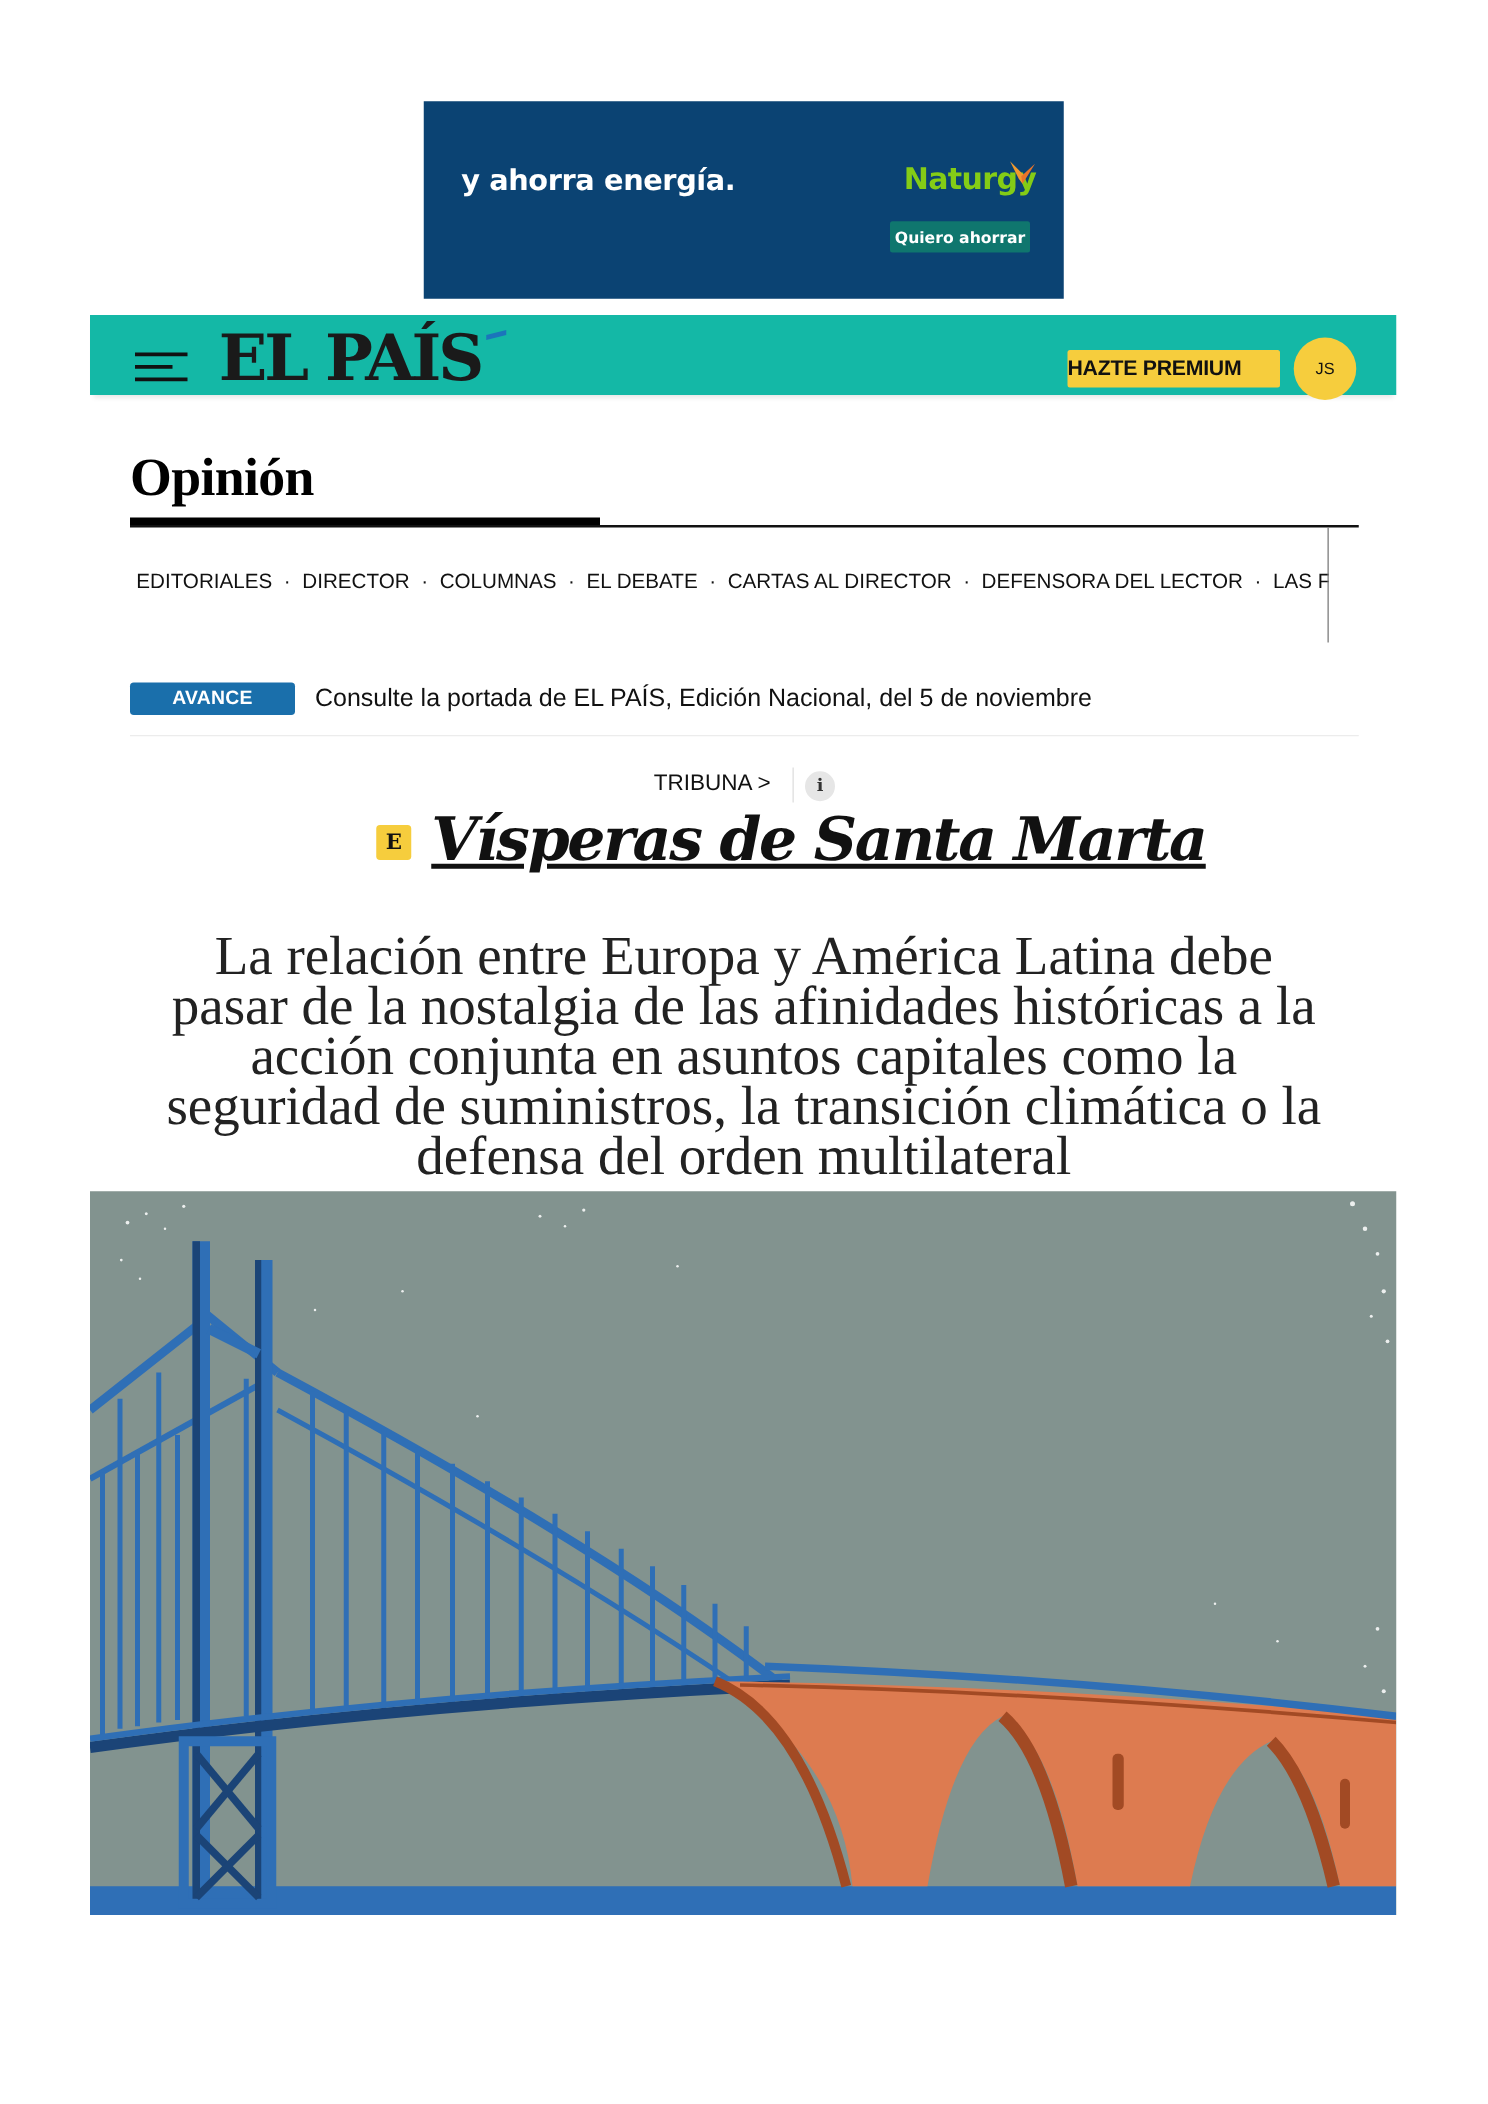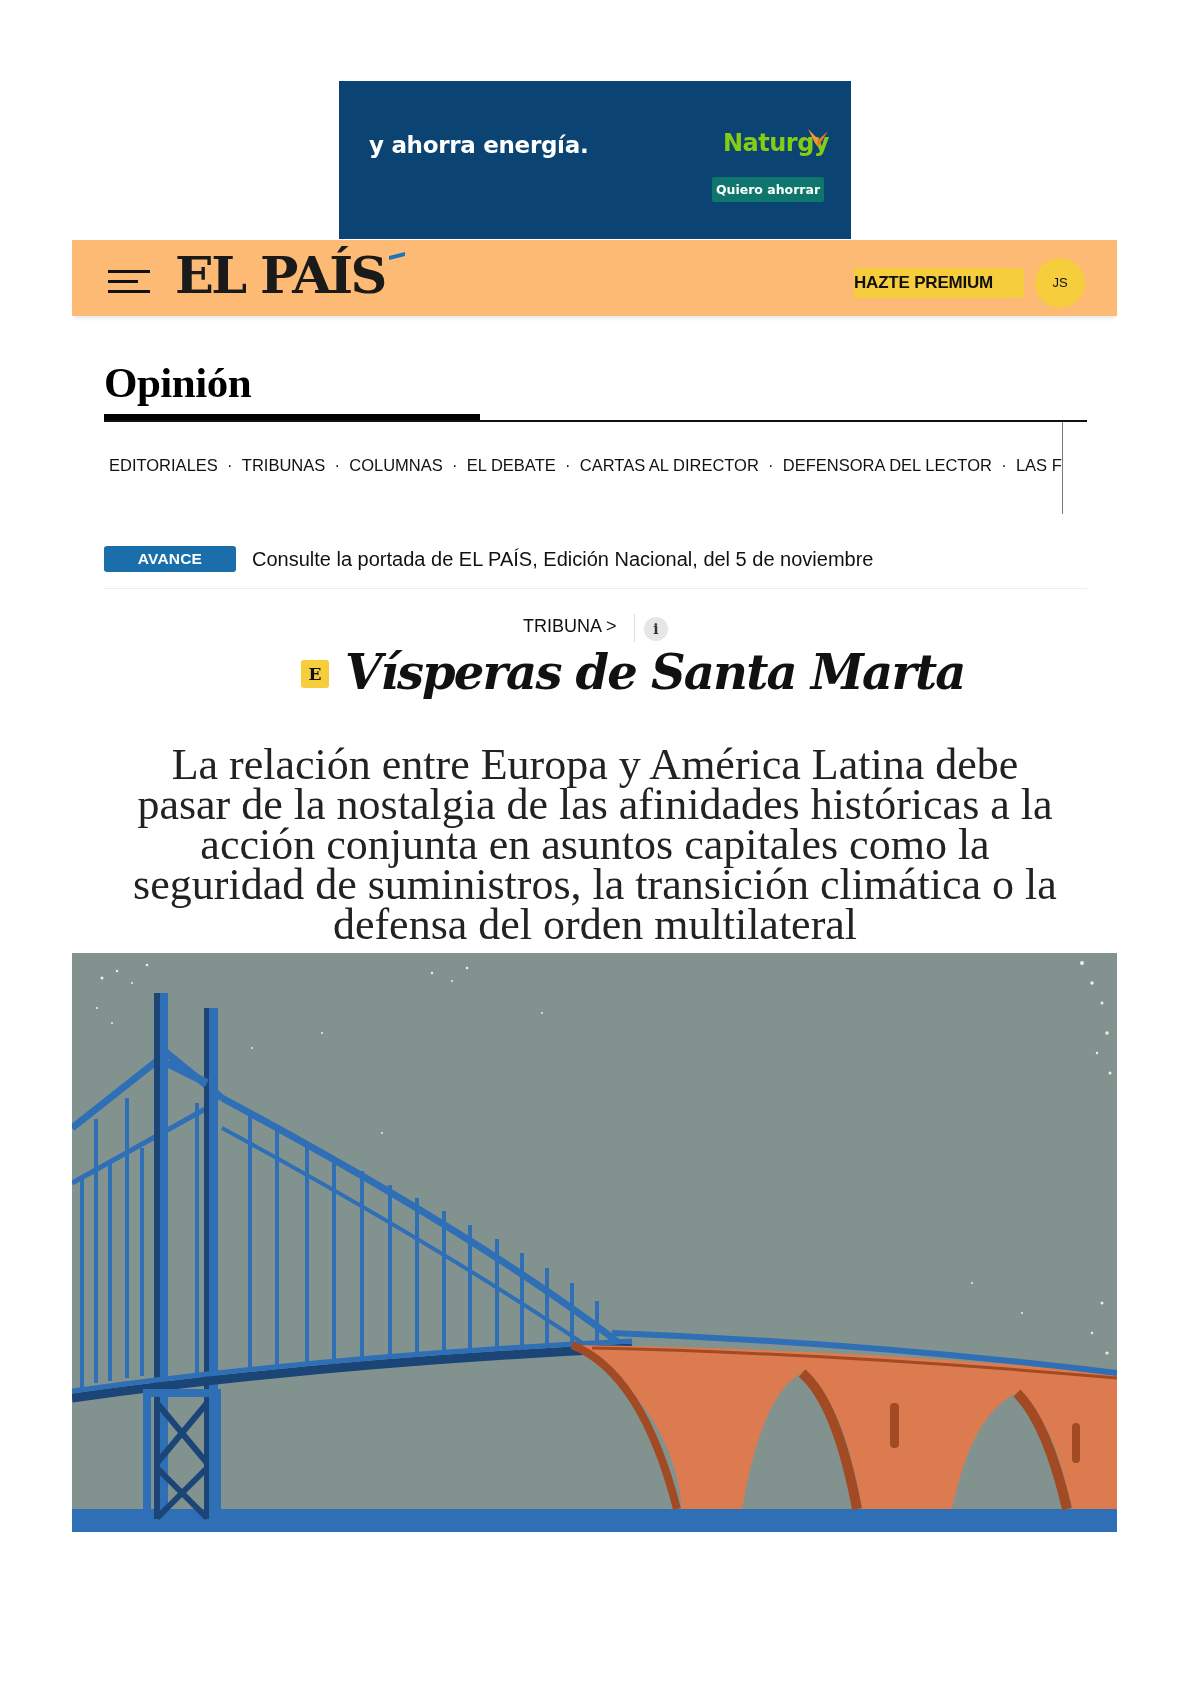--- a/index.html
+++ b/index.html
@@ -7,21 +7,21 @@
   body { position: relative; font-family: "Liberation Sans", sans-serif; color: #111; }
 
   
   .ad { position: absolute; left: 339px; top: 81px; width: 512px; height: 158px; background: #0b4373; cursor: pointer; }
   .ad .ad-text { position: absolute; left: 30px; top: 48px; color: #fff; font-family: "DejaVu Sans", sans-serif; font-weight: bold; font-size: 23px; line-height: 32px; letter-spacing: -0.3px; }
   .ad .brand { position: absolute; left: 384px; top: 48px; color: #84cc16; font-family: "DejaVu Sans", sans-serif; font-weight: bold; font-size: 24px; letter-spacing: -0.5px; }
   .ad .brand-mark { position: absolute; left: 467px; top: 46px; width: 24px; height: 22px; }
   .ad .cta { position: absolute; left: 373px; top: 96px; width: 112px; height: 25px; background: #0f766e; color: #fff; font-family: "DejaVu Sans", sans-serif; font-weight: bold; font-size: 12.5px; line-height: 25px; text-align: center; border-radius: 2px; }
 
   
-  .header { position: absolute; left: 72px; top: 240px; width: 1045px; height: 76px; background: #fdba74; box-shadow: 0 4px 4px -2px rgba(0,0,0,0.10); }
+  .header { position: absolute; left: 72px; top: 252px; width: 1045px; height: 64px; background: #14b8a6; box-shadow: 0 4px 4px -2px rgba(0,0,0,0.10); }
   .menu-btn { position: absolute; left: 36px; top: 30px; width: 42px; height: 24px; cursor: pointer; }
   .menu-btn span { position: absolute; left: 0; height: 2.5px; background: #111; }
   .logo { position: absolute; left: 103px; top: 10px; font-family: "DejaVu Serif", serif; font-weight: bold; font-size: 51px; letter-spacing: -2.5px; color: #1a1a1a; line-height: 1; }
   .logo .accent { position: absolute; left: 214px; top: 4px; width: 16px; height: 4px; background: #1b75bb; transform: skewY(-14deg); }
   .premium { position: absolute; left: 782px; top: 28px; width: 170px; height: 30px; background: #f6cd3d; border-radius: 2px; font-family: "Liberation Sans", sans-serif; font-weight: bold; font-size: 17px; line-height: 30px; text-align: left; color: #111; cursor: pointer; letter-spacing: -0.2px; }
   .avatar { position: absolute; left: 963px; top: 18px; width: 50px; height: 50px; border-radius: 50%; background: #f6cd3d; font-size: 13px; line-height: 50px; text-align: center; color: #111; cursor: pointer; }
 
   
   .section-title { position: absolute; left: 104px; top: 358px; font-family: "Liberation Serif", serif; font-weight: bold; font-size: 43px; letter-spacing: -0.5px; color: #000; }
   .section-bar { position: absolute; left: 104px; top: 414px; width: 376px; height: 6px; background: #000; }
@@ -34,21 +34,21 @@
   
   .avance-badge { position: absolute; left: 104px; top: 546px; width: 132px; height: 26px; background: #1a6fab; border-radius: 3px; color: #fff; font-weight: bold; font-size: 15.5px; line-height: 26px; text-align: center; letter-spacing: 0.2px; }
   .avance-link { position: absolute; left: 252px; top: 545px; font-size: 20px; line-height: 28px; color: #111; text-decoration: none; cursor: pointer; }
   .avance-line { position: absolute; left: 104px; top: 588px; width: 983px; height: 1px; background: #ececec; }
 
   
   .kicker { position: absolute; left: 523px; top: 616px; font-size: 18px; color: #111; text-decoration: none; cursor: pointer; }
   .kicker-sep { position: absolute; left: 634px; top: 614px; width: 1px; height: 28px; background: #ddd; }
   .info-btn { position: absolute; left: 644px; top: 617px; width: 24px; height: 24px; border-radius: 50%; background: #e6e6e6; font-family: "DejaVu Serif", serif; font-size: 14px; font-weight: bold; line-height: 24px; text-align: center; color: #333; cursor: pointer; }
   .e-badge { position: absolute; left: 301px; top: 660px; width: 28px; height: 28px; background: #f6cd3d; border-radius: 3px; font-family: "DejaVu Serif", serif; font-weight: bold; font-size: 17px; line-height: 28px; text-align: center; color: #111; }
-  .headline { position: absolute; left: 345px; top: 644px; font-family: "DejaVu Serif", serif; font-style: italic; font-weight: bold; font-size: 48px; letter-spacing: -1.8px; color: #111; white-space: nowrap; }
+  .headline { position: absolute; left: 345px; top: 644px; font-family: "DejaVu Serif", serif; font-style: italic; font-weight: bold; font-size: 48px; letter-spacing: -1.8px; color: #111; white-space: nowrap; text-decoration: underline; }
   .standfirst { position: absolute; left: 120px; top: 745px; width: 950px; font-family: "Liberation Serif", serif; font-size: 44px; line-height: 40px; text-align: center; color: #222; }
 
   
   .illustration { position: absolute; left: 72px; top: 953px; width: 1045px; height: 579px; background: #82938f; overflow: hidden; }
   .illustration svg { display: block; }
 </style>
 </head>
 <body>
 
 <div class="ad">
@@ -75,21 +75,21 @@
   </div>
   <div class="premium">HAZTE PREMIUM</div>
   <div class="avatar">JS</div>
 </div>
 
 <div class="section-title">Opinión</div>
 <div class="section-bar"></div>
 <div class="section-line"></div>
 
 <nav class="subnav">
-  <a>EDITORIALES</a><span class="dot">·</span><a>TRIBUNAS</a><span class="dot">·</span><a>COLUMNAS</a><span class="dot">·</span><a>EL DEBATE</a><span class="dot">·</span><a>CARTAS AL DIRECTOR</a><span class="dot">·</span><a>DEFENSORA DEL LECTOR</a><span class="dot">·</span><a>LAS FIRMAS</a>
+  <a>EDITORIALES</a><span class="dot">·</span><a>DIRECTOR</a><span class="dot">·</span><a>COLUMNAS</a><span class="dot">·</span><a>EL DEBATE</a><span class="dot">·</span><a>CARTAS AL DIRECTOR</a><span class="dot">·</span><a>DEFENSORA DEL LECTOR</a><span class="dot">·</span><a>LAS FIRMAS</a>
 </nav>
 <div class="subnav-edge"></div>
 
 <div class="avance-badge">AVANCE</div>
 <a class="avance-link">Consulte la portada de EL PAÍS, Edición Nacional, del 5 de noviembre</a>
 <div class="avance-line"></div>
 
 <a class="kicker">TRIBUNA &gt;</a>
 <div class="kicker-sep"></div>
 <div class="info-btn">i</div>

